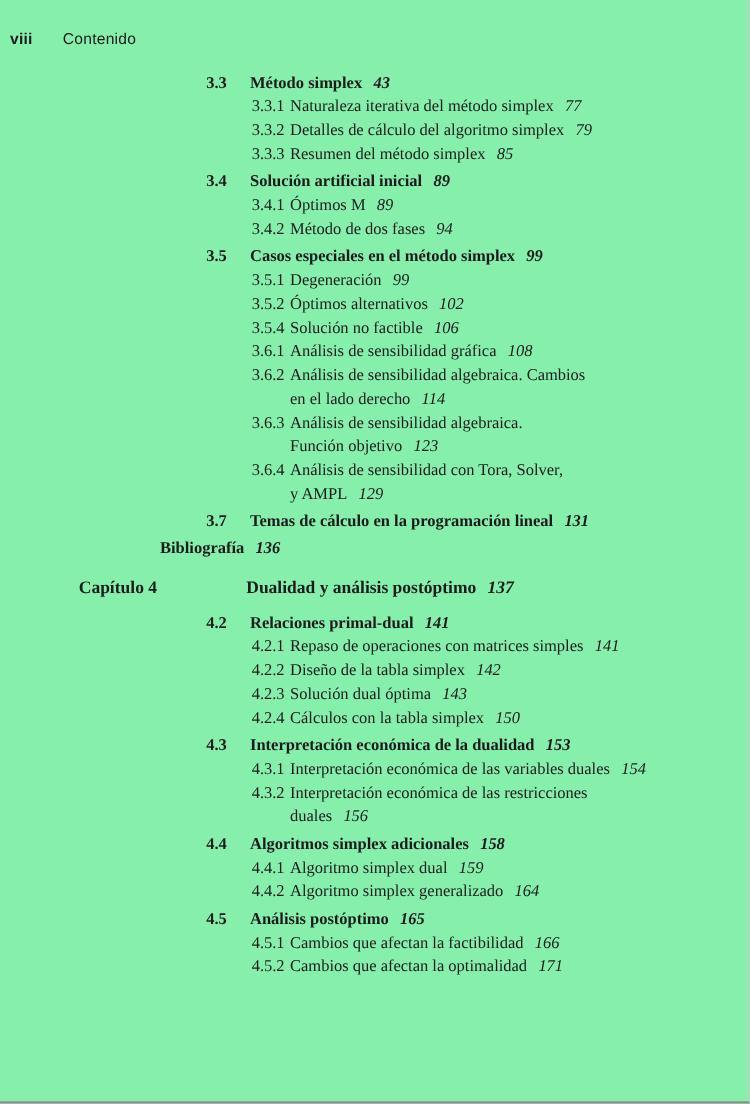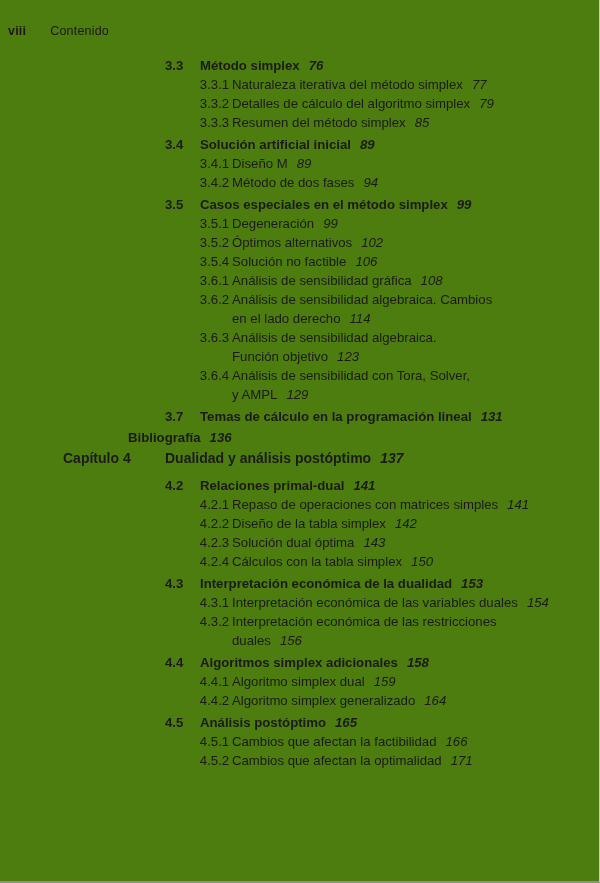--- a/index.html
+++ b/index.html
@@ -1,80 +1,80 @@
 <!DOCTYPE html>
 <html><head>
 <meta charset="utf-8">
 <style>
   html,body { margin:0; padding:0; background:#e8e8e8; }
   .page {
     position:relative;
     width:600px; height:883px;
     margin:0 auto;
-    background:#4d7c0f;
+    background:#86efac;
     font-family:"Liberation Sans", sans-serif;
     color:#1b1b1b;
     box-sizing:border-box;
     border-right:1px solid #c9c9c6;
     border-bottom:2px solid #8f8f8c;
     overflow:hidden;
     padding-left:48px;
   }
   .running-head {
     position:absolute; top:24px; left:8px;
     font-size:12.5px; letter-spacing:0.2px;
   }
   .running-head .folio { font-weight:bold; margin-right:24px; }
   .toc {
     position:absolute; top:53px; left:63px; right:6px;
-    font-size:13.2px; line-height:19px;
+    font-size:13.2px; line-height:19px;font-family:Liberation Serif, serif;
   }
   .row { display:flex; align-items:flex-start; }
   .row .num { flex:none; }
   .row .txt { flex:1 1 auto; }
   .row.section { margin-left:102px; margin-top:3px; font-weight:bold; }
   .row.section .num { width:35px; }
   .row.sub { margin-left:134px; font-weight:normal; }
   .row.sub .num { width:35px;text-align:center; }
   .row.biblio { margin-left:65px; margin-top:2px; font-weight:bold; }
-  .row.chapter { margin-top:2px; margin-bottom:8px; font-weight:bold; font-size:14px; }
+  .row.chapter { margin-top:14px; margin-bottom:8px; font-weight:bold; font-size:14px;gap:32px; }
   .row.chapter .num { width:102px; }
   .pg { font-style:italic; margin-left:9px; }
 </style>
 </head>
 <body>
 
 <div class="page">
   <div class="running-head">
     <span class="folio">viii</span><span>Contenido</span>
   </div>
   <div class="toc">
       <div class="row section">
         <span class="num">3.3</span>
-        <span class="txt"><span>Método simplex</span><span class="pg">76</span></span>
+        <span class="txt"><span>Método simplex</span><span class="pg">43</span></span>
       </div>
       <div class="row sub">
         <span class="num">3.3.1</span>
         <span class="txt"><span>Naturaleza iterativa del método simplex</span><span class="pg">77</span></span>
       </div>
       <div class="row sub">
         <span class="num">3.3.2</span>
         <span class="txt"><span>Detalles de cálculo del algoritmo simplex</span><span class="pg">79</span></span>
       </div>
       <div class="row sub">
         <span class="num">3.3.3</span>
         <span class="txt"><span>Resumen del método simplex</span><span class="pg">85</span></span>
       </div>
       <div class="row section">
         <span class="num">3.4</span>
         <span class="txt"><span>Solución artificial inicial</span><span class="pg">89</span></span>
       </div>
       <div class="row sub">
         <span class="num">3.4.1</span>
-        <span class="txt"><span>Diseño M</span><span class="pg">89</span></span>
+        <span class="txt"><span>Óptimos M</span><span class="pg">89</span></span>
       </div>
       <div class="row sub">
         <span class="num">3.4.2</span>
         <span class="txt"><span>Método de dos fases</span><span class="pg">94</span></span>
       </div>
       <div class="row section">
         <span class="num">3.5</span>
         <span class="txt"><span>Casos especiales en el método simplex</span><span class="pg">99</span></span>
       </div>
       <div class="row sub">

